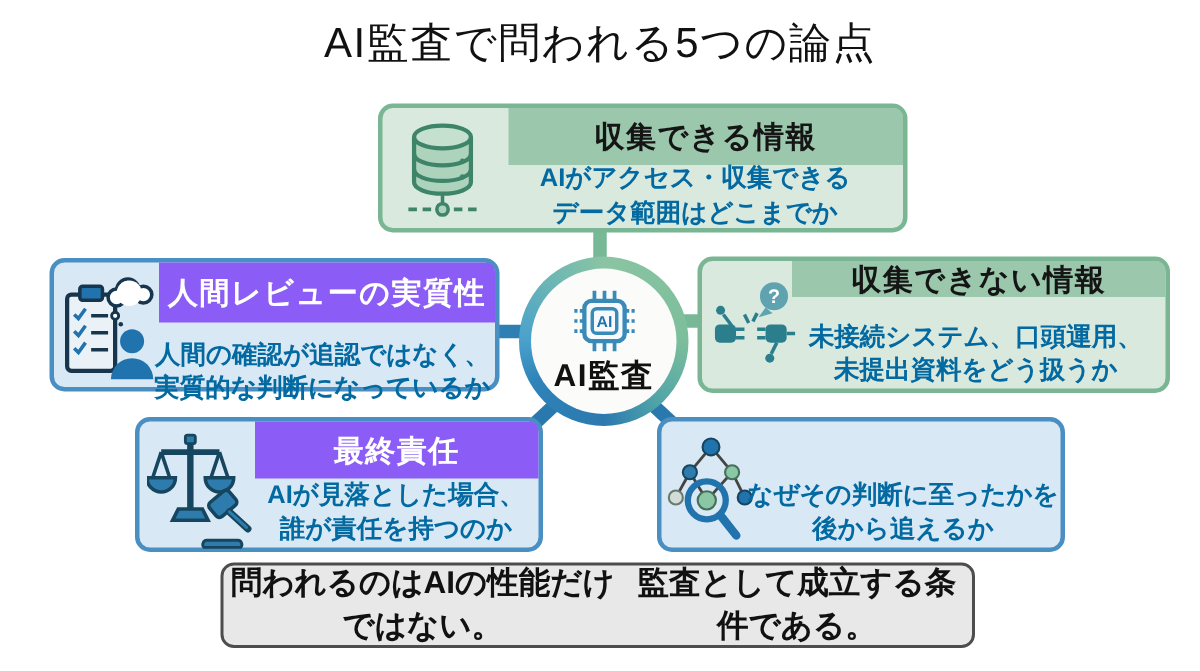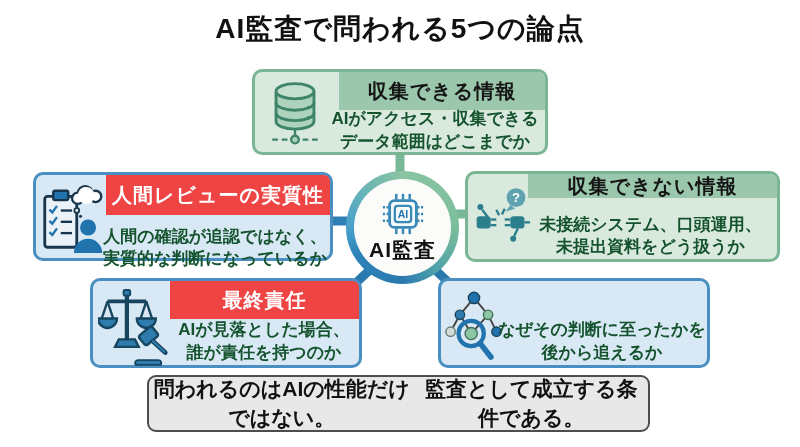--- a/index.html
+++ b/index.html
@@ -2,37 +2,37 @@
 <html><head>
 <meta charset="utf-8">
 <style>
   html,body{margin:0;padding:0;background:#ffffff;}
   .canvas{
     position:relative;width:800px;height:447px;background:#ffffff;overflow:hidden;
     font-family:"Liberation Sans","DejaVu Sans",sans-serif;color:#1a1a1a;
   }
   .title{
     position:absolute;top:10px;left:0;width:100%;text-align:center;
-    font-size:28px;font-weight:700;letter-spacing:1px;color:#111;
+    font-size:28px;font-weight:400;letter-spacing:1px;color:#111;
   }
   svg.connectors{position:absolute;left:0;top:0;z-index:1;}
   .box{position:absolute;z-index:2;border-radius:10px;box-sizing:border-box;}
   .box.green{background:#d9e9de;border:3px solid #7ab694;}
   .box.blue{background:#d9e8f5;border:3px solid #4a8fc2;}
   .band{
     position:absolute;top:0;right:0;height:38px;border-radius:0 6px 0 0;
     display:flex;align-items:center;justify-content:center;
     font-size:20px;font-weight:800;letter-spacing:1px;
   }
   .green .band{background:#9bc8ac;color:#151515;}
-  .blue  .band{background:#ef4444;color:#ffffff;}
+  .blue  .band{background:#8b5cf6;color:#ffffff;}
   .body-text{
     position:absolute;bottom:3px;top:40px;right:4px;
     display:flex;flex-direction:column;align-items:center;justify-content:center;
-    font-size:17px;font-weight:700;line-height:1.32;color:#14532d;text-align:center;
+    font-size:17px;font-weight:700;line-height:1.32;color:#0369a1;text-align:center;
     white-space:nowrap;
   }
   .icon-slot{position:absolute;display:flex;align-items:center;justify-content:center;}
   .center-circle{
     position:absolute;left:346px;top:171px;width:113px;height:113px;z-index:3;
     border-radius:50%;
     background:conic-gradient(from 0deg,#8ac4a3 0deg,#7cbe9b 90deg,#4fa3a8 140deg,#2b79af 180deg,#2e83b8 240deg,#49a0cc 270deg,#6db7b4 320deg,#8ac4a3 360deg);
     display:flex;align-items:center;justify-content:center;
   }
   .center-inner{
@@ -55,21 +55,21 @@
   <div class="title">AI監査で問われる5つの論点</div>
 
   <svg class="connectors" width="800" height="447" viewBox="0 0 800 447">
     <line x1="400" y1="150" x2="400" y2="185" stroke="#77b996" stroke-width="9"></line>
     <line x1="448" y1="214" x2="470" y2="214" stroke="#77b996" stroke-width="9"></line>
     <line x1="325" y1="221" x2="360" y2="221" stroke="#2e7fb3" stroke-width="9"></line>
     <line x1="374" y1="266" x2="344" y2="294" stroke="#2a79ae" stroke-width="9"></line>
     <line x1="431" y1="266" x2="461" y2="294" stroke="#2a79ae" stroke-width="9"></line>
   </svg>
 
-  <div class="box green" style="left:252px;top:69px;width:296px;height:86px;">
+  <div class="box green" style="left:252px;top:69px;width:353px;height:86px;">
     <div class="band" style="left:84px;">収集できる情報</div>
     <div class="icon-slot" style="left:6px;top:5px;width:68px;height:74px;">
       <svg width="62" height="72" viewBox="0 0 64 76">
         <path d="M12,14 v32 a20,8 0 0 0 40,0 v-32" fill="#aed3bd" stroke="#3d8468" stroke-width="3"></path>
         <ellipse cx="32" cy="14" rx="20" ry="8" fill="#c5e0cf" stroke="#3d8468" stroke-width="3"></ellipse>
         <path d="M12,26 a20,8 0 0 0 40,0" fill="none" stroke="#3d8468" stroke-width="3"></path>
         <path d="M12,37 a20,8 0 0 0 40,0" fill="none" stroke="#3d8468" stroke-width="3"></path>
         <circle cx="46" cy="31" r="1.8" fill="#3d8468"></circle>
         <circle cx="46" cy="42" r="1.8" fill="#3d8468"></circle>
         <line x1="32" y1="54" x2="32" y2="61" stroke="#3d8468" stroke-width="2.5"></line>

